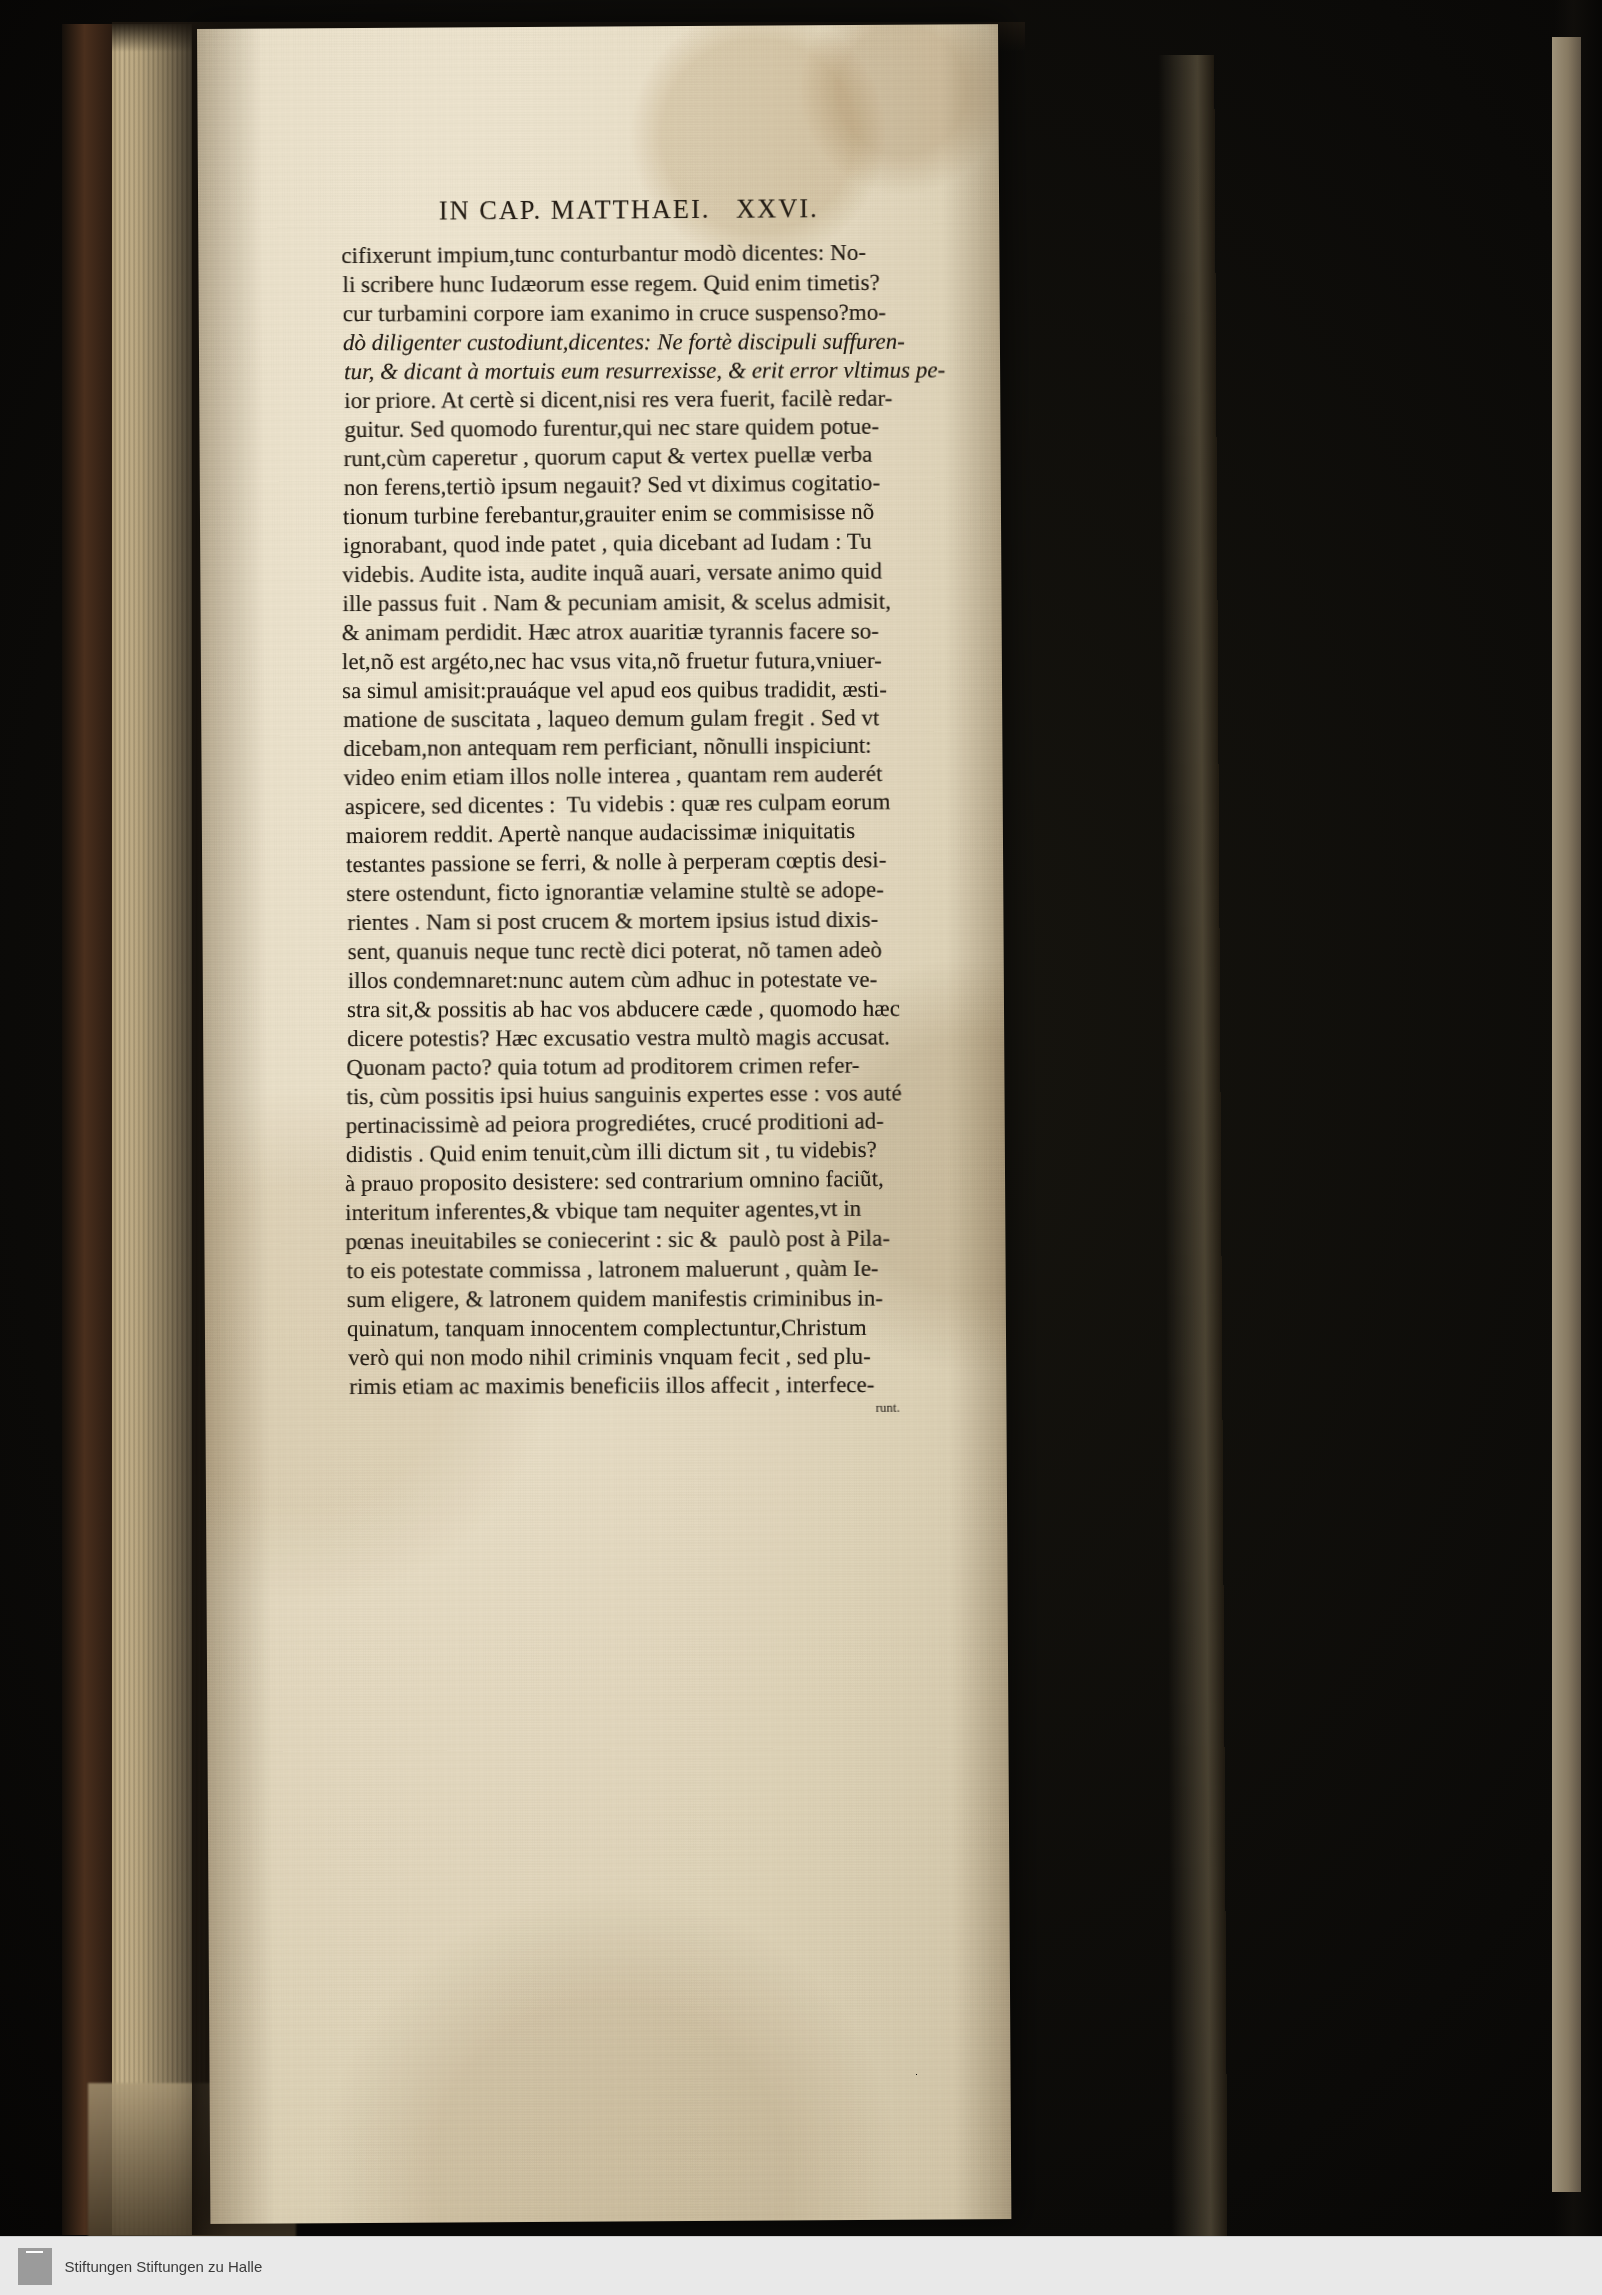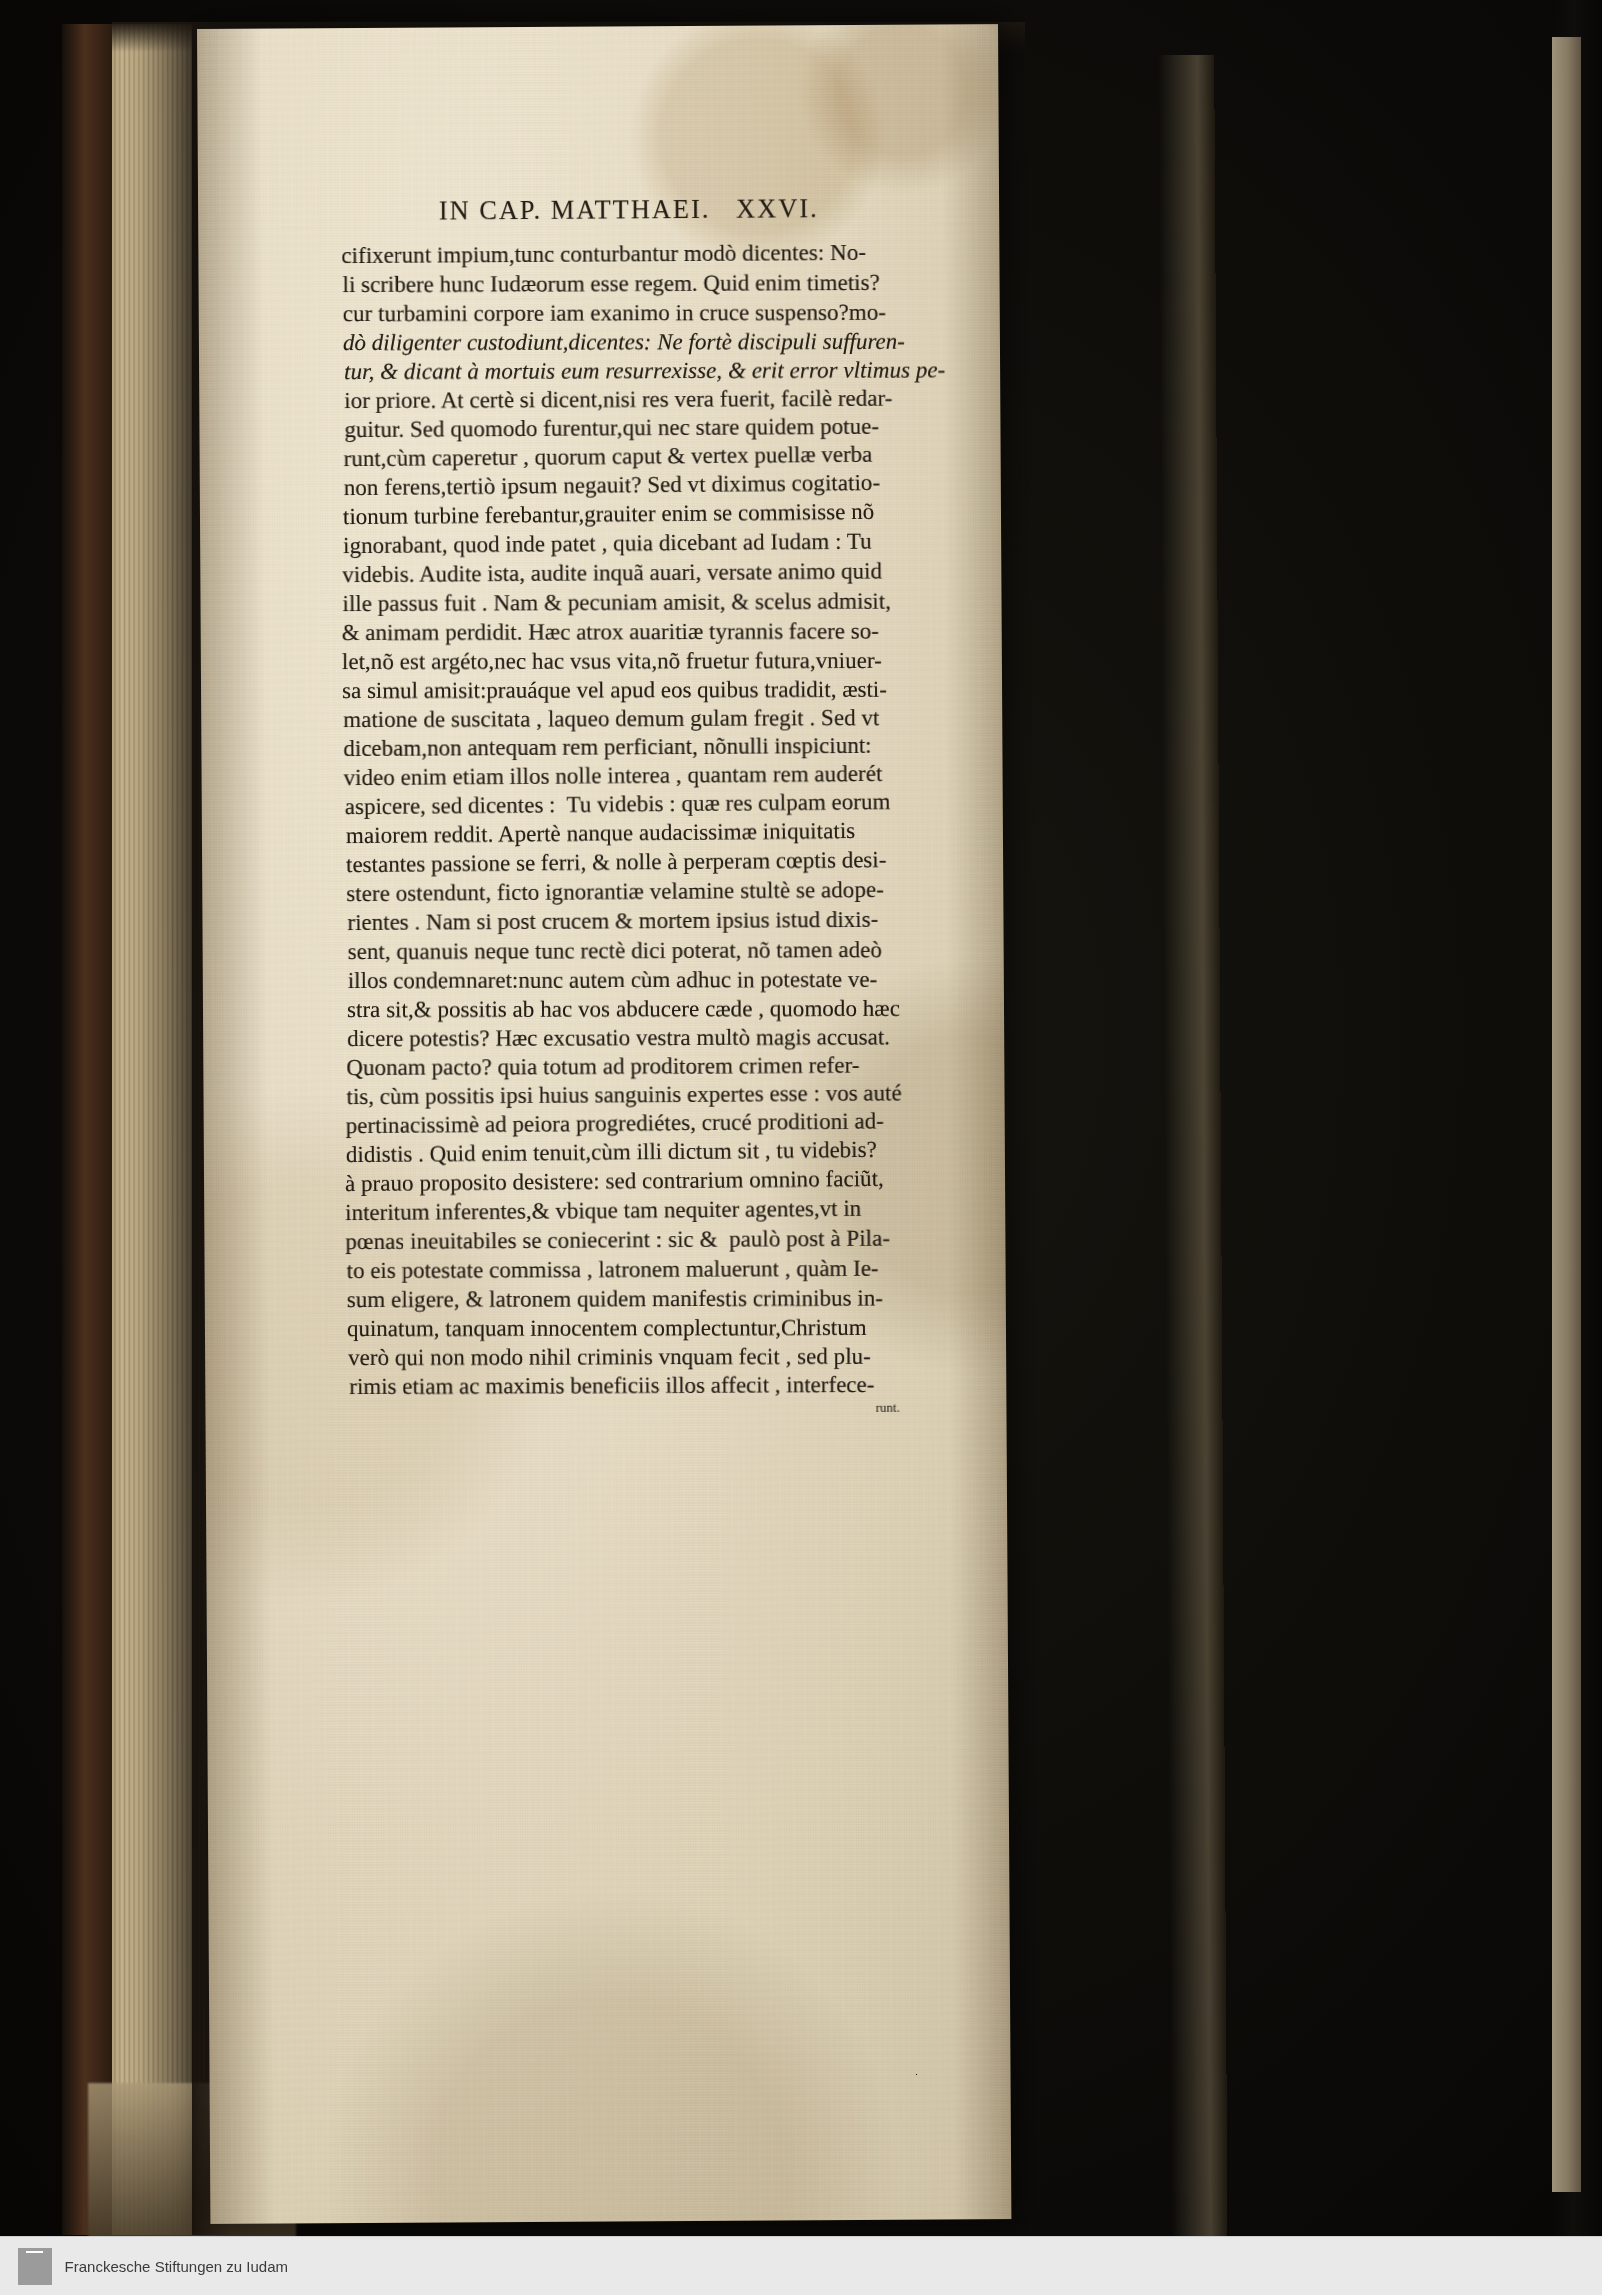--- a/index.html
+++ b/index.html
@@ -309,15 +309,15 @@
   </div>
 
   <div id="right-dark-edge"></div>
   <div id="right-page-sliver"></div>
 </div>
 
 <div id="footer-bar">
   <div id="footer-logo">
     <span id="footer-logo-mark"></span>
   </div>
-  <div id="footer-label">Franckesche Stiftungen zu Iudam</div>
+  <div id="footer-label">Stiftungen Stiftungen zu Halle</div>
 </div>
 
 
 </body></html>

